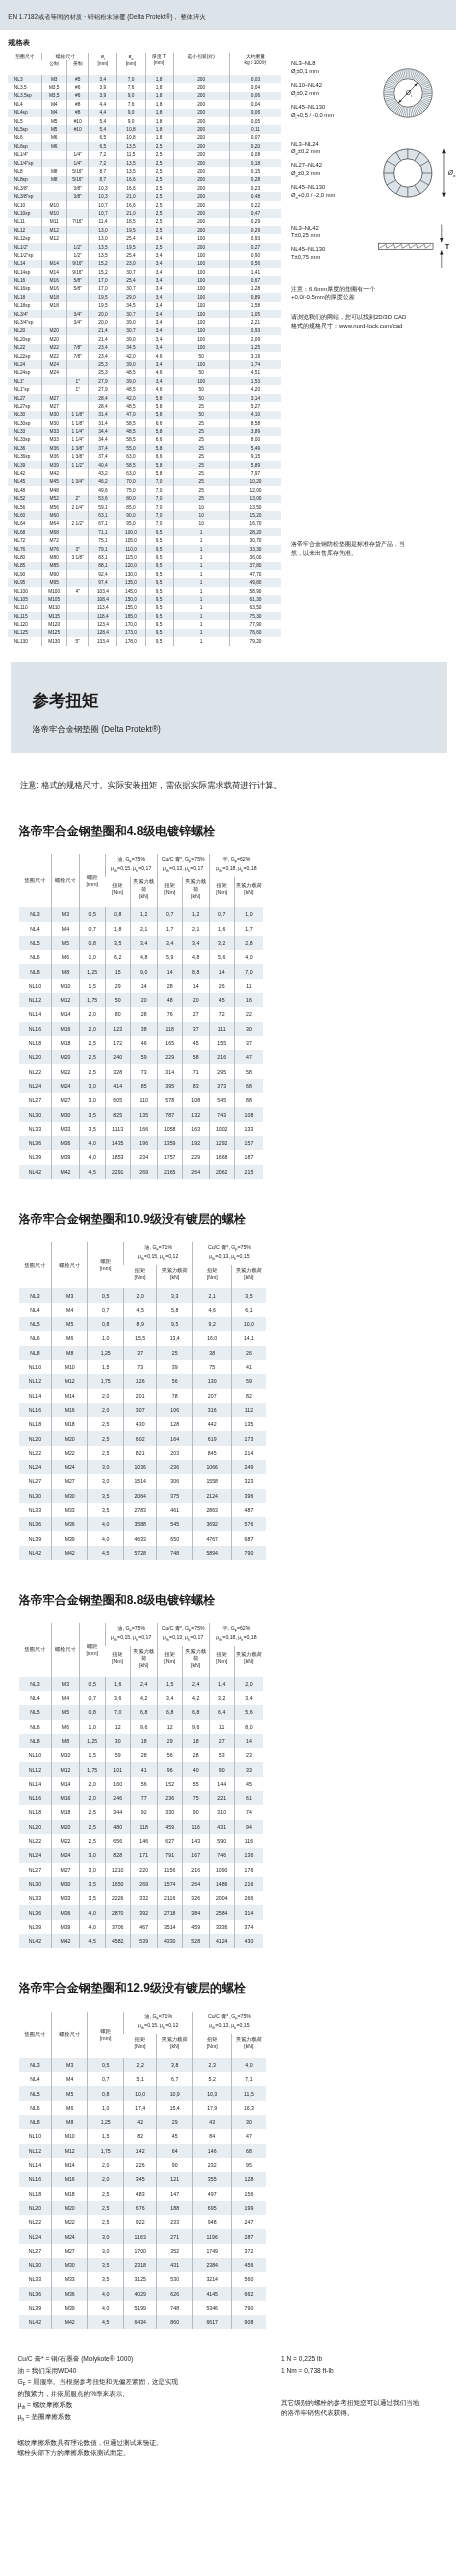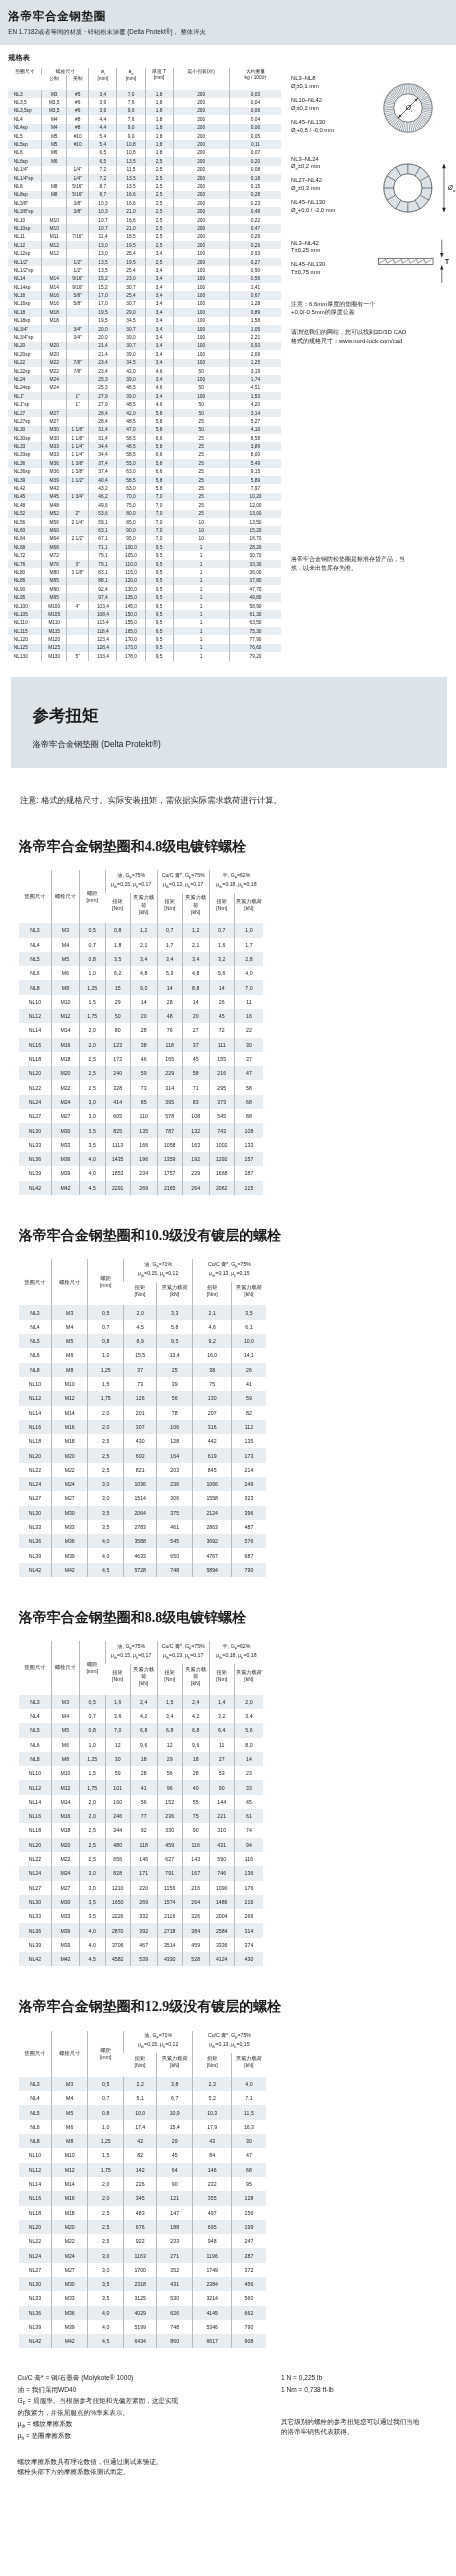--- a/index.html
+++ b/index.html
@@ -28,39 +28,38 @@
   .diag svg{flex:none;}
   .note-small{font-size:6px;margin-top:3.3px;line-height:1.4;}
   .cad-note{margin-top:11px;font-size:6px;line-height:1.5;}
   .stock-note{margin-top:209px;font-size:6px;line-height:1.5;width:165px;}
   
   .torque-band{margin:16.5px 10.5px 0 10.5px;padding:27.5px 0 18.7px 22px;}
   .torque-band h2{margin:0;font-size:16.5px;font-weight:bold;}
   .torque-band .sub{margin-top:12px;font-size:8.3px;}
   .torque-note{margin:26.4px 0 0 20px;font-size:8.3px;}
   
-  h3.tt{font-size:14px;font-weight:bold;margin:32px 0 0 18.7px;font-family:Liberation Serif, serif;}
+  h3.tt{font-size:12px;font-weight:bold;margin:32px 0 0 18.7px;}
   table.torque{border-collapse:collapse;margin:14.3px 0 0 18.7px;font-size:5.2px;table-layout:fixed;text-align:center;}
   table.torque thead th{font-weight:normal;padding:1.7px 1.1px;vertical-align:middle;line-height:1.35;white-space:pre-line;}
   table.torque td{height:14.3px;padding:0 1.1px;white-space:nowrap;}
   table.torque th+th,table.torque td+td{border-left:0.6px solid #b4bac0;}
   table.torque tbody tr:nth-child(odd){background:#e8edf1;}
   
   .footer{display:flex;margin:25px 0 0 17.6px;font-size:6.6px;line-height:1.55;padding-bottom:33px;}
   .footer .fl{width:237px;flex:none;}
   .footer .fr{margin-left:26.4px;width:165px;}
   .footer .def{margin-bottom:1.1px;}
   .footer .para{margin-top:14.3px;}
   .fr .para{margin-top:22px;}
 </style>
 </head>
 <body>
 
 <div class="band hdr">
-  <h1>洛帝牢合金钢垫圈</h1>
   <div class="sub">EN 1.7182或者等同的材质 · 锌铝粉末涂覆 (Delta Protekt®)， 整体淬火</div>
 </div>
 
 <div class="spec-sec">
   <h2>规格表</h2>
 
   <table class="spec">
     <colgroup>
       <col style="width:33px">
         <col style="width:24px">

